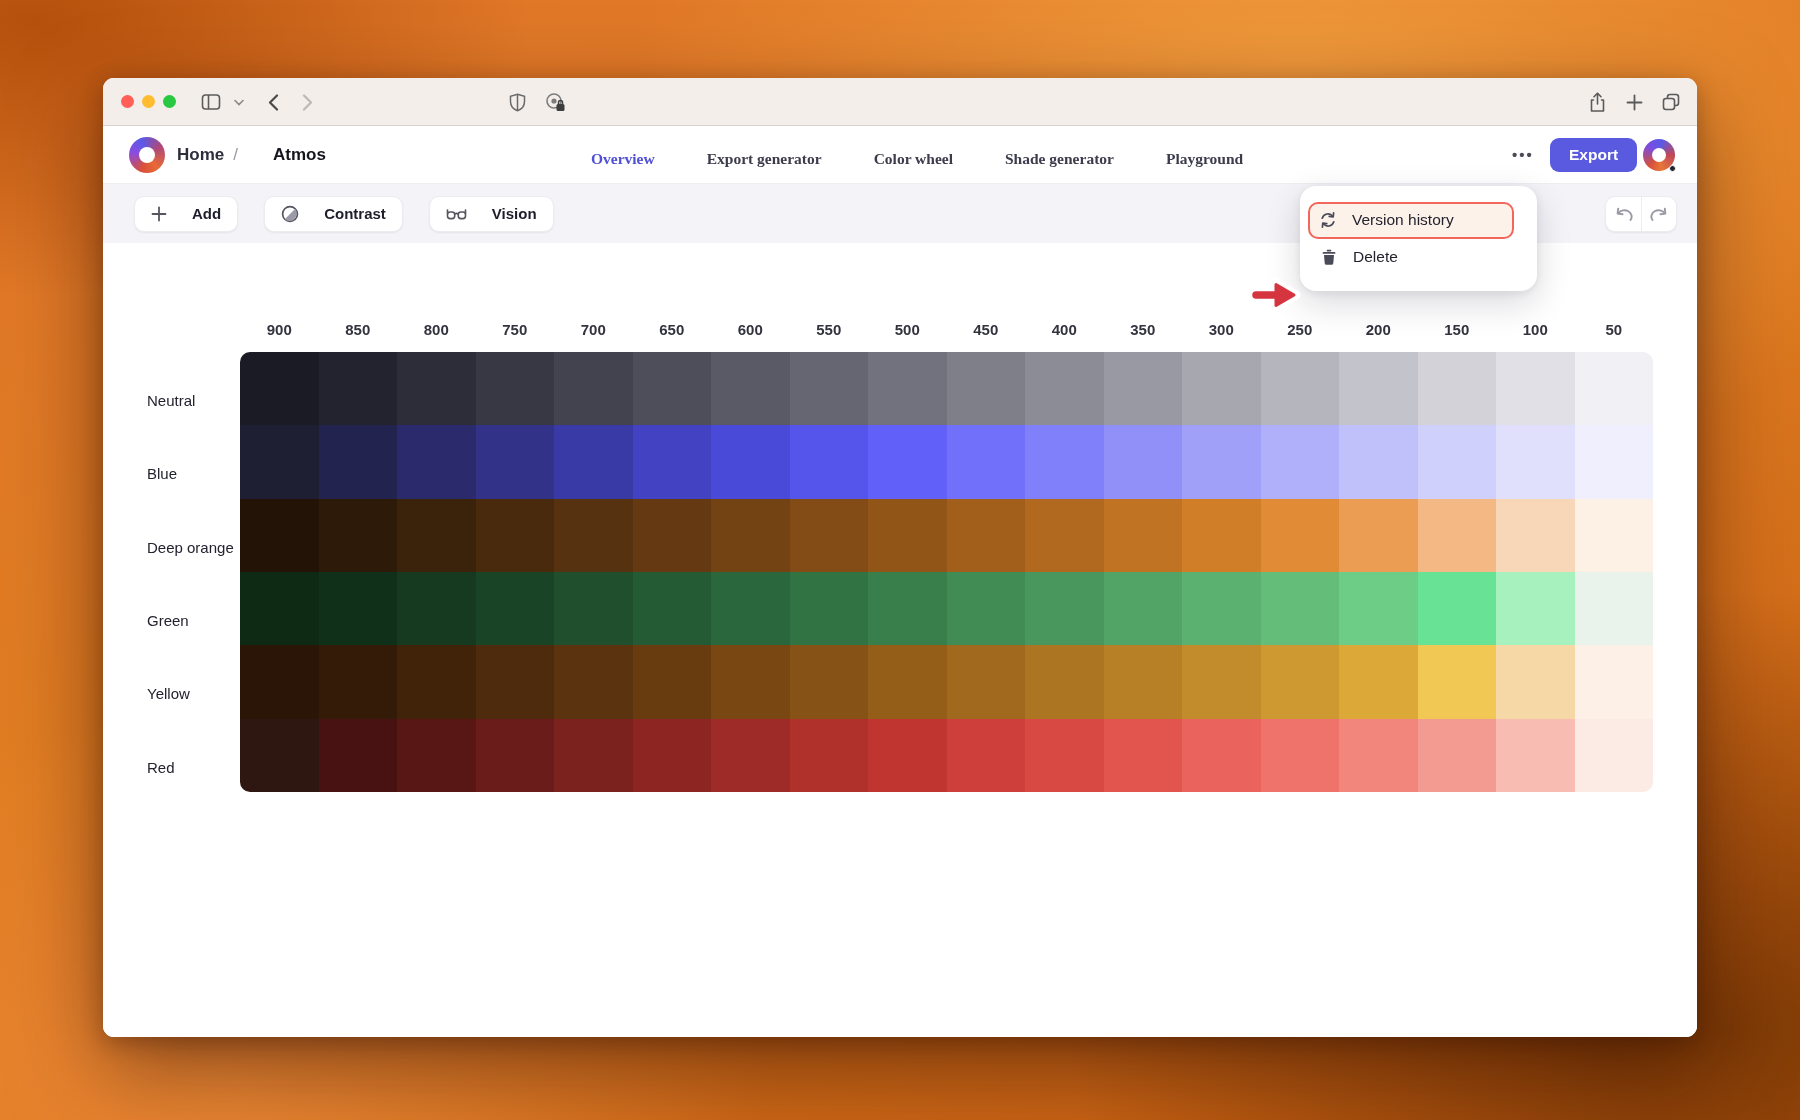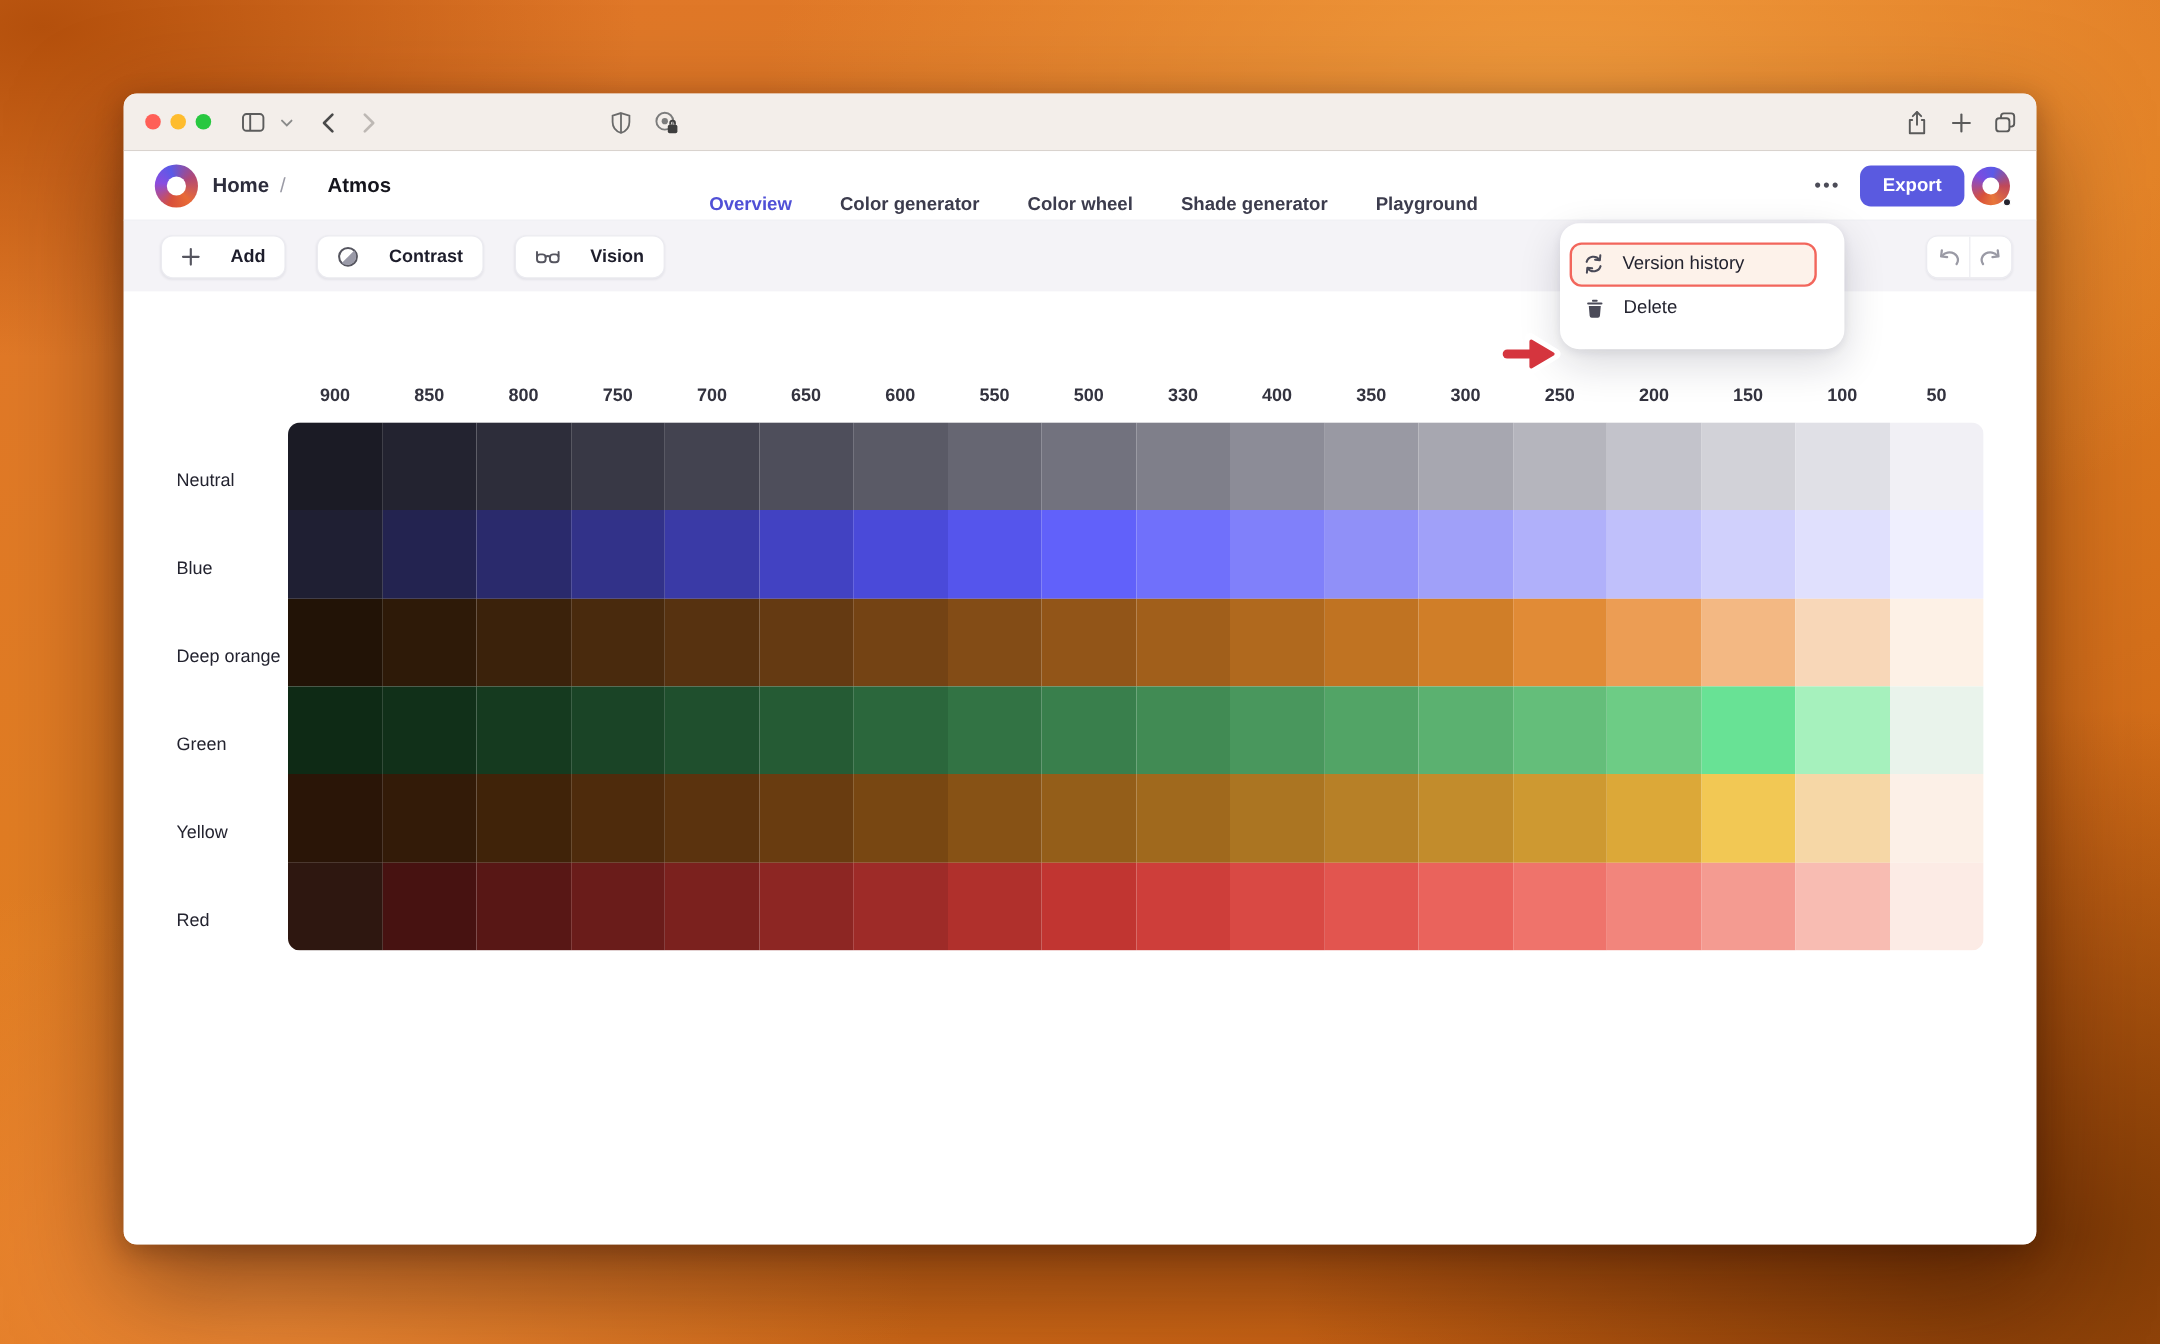--- a/index.html
+++ b/index.html
@@ -44,21 +44,21 @@
     border-radius:50%;
     background:conic-gradient(from 200deg, #d8503a, #8a4ce0 80deg, #5a5ae8 140deg,
       #b04878 220deg, #e86a36 300deg, #d8503a); }
   .logo-ring::after { content:""; position:absolute; left:10px; top:10px;
     width:16px; height:16px; border-radius:50%; background:#ffffff; }
   .breadcrumb { position:absolute; left:74px; top:0; height:100%; display:flex;
     align-items:center; gap:9px; font-size:17px; }
   .bc-home { color:#2d2d3c; font-weight:700; }
   .bc-sep  { color:#9a9aa5; font-weight:400; }
   .bc-proj { color:#15151d; font-weight:700;margin-left:26px; }
-  .tabs { position:absolute; left:488px; top:16px; height:100%; display:flex; gap:40px; }
+  .tabs { position:absolute; left:488px; top:4px; height:100%; display:flex; gap:52px;font-family:Liberation Serif, serif; }
   .tab { display:flex; align-items:center; height:100%; font-size:15.5px;
     font-weight:600; color:#3c3c4d; position:relative; cursor:default; }
   .tab.active { color:#5050d6; }
   .tab.active::after { content:""; position:absolute; left:0; right:0; bottom:0;
     height:3px; border-radius:3px 3px 0 0; background:#5050d6; }
   .more-dots { position:absolute; left:1400px; top:0; height:100%; width:40px;
     display:flex; align-items:center; justify-content:center; color:#4c4c58;
     font-size:15px; font-weight:700; letter-spacing:2px; }
   .export-btn { position:absolute; left:1447px; top:12px; height:34px; padding:0 19px;
     background:#5a5ae0; color:#ffffff; font-size:15.5px; font-weight:700;
@@ -187,21 +187,21 @@
 
   <div class="appbar">
     <div class="logo-ring"></div>
     <div class="breadcrumb">
       <span class="bc-home">Home</span>
       <span class="bc-sep">/</span>
       <span class="bc-proj">Atmos</span>
     </div>
     <div class="tabs">
       <div class="tab active">Overview</div>
-      <div class="tab">Color generator</div>
+      <div class="tab">Export generator</div>
       <div class="tab">Color wheel</div>
       <div class="tab">Shade generator</div>
       <div class="tab">Playground</div>
     </div>
     <div class="more-dots">•••</div>
     <button class="export-btn">Export</button>
     <div class="avatar-ring">
         <span class="dot"></span>
       </div>
   </div>
@@ -253,21 +253,21 @@
     <div class="col-headers" id="colHeaders">
         <div class="col-h">900</div>
         <div class="col-h">850</div>
         <div class="col-h">800</div>
         <div class="col-h">750</div>
         <div class="col-h">700</div>
         <div class="col-h">650</div>
         <div class="col-h">600</div>
         <div class="col-h">550</div>
         <div class="col-h">500</div>
-        <div class="col-h">330</div>
+        <div class="col-h">450</div>
         <div class="col-h">400</div>
         <div class="col-h">350</div>
         <div class="col-h">300</div>
         <div class="col-h">250</div>
         <div class="col-h">200</div>
         <div class="col-h">150</div>
         <div class="col-h">100</div>
         <div class="col-h">50</div>
       </div>
     <div class="row-labels" id="rowLabels">

